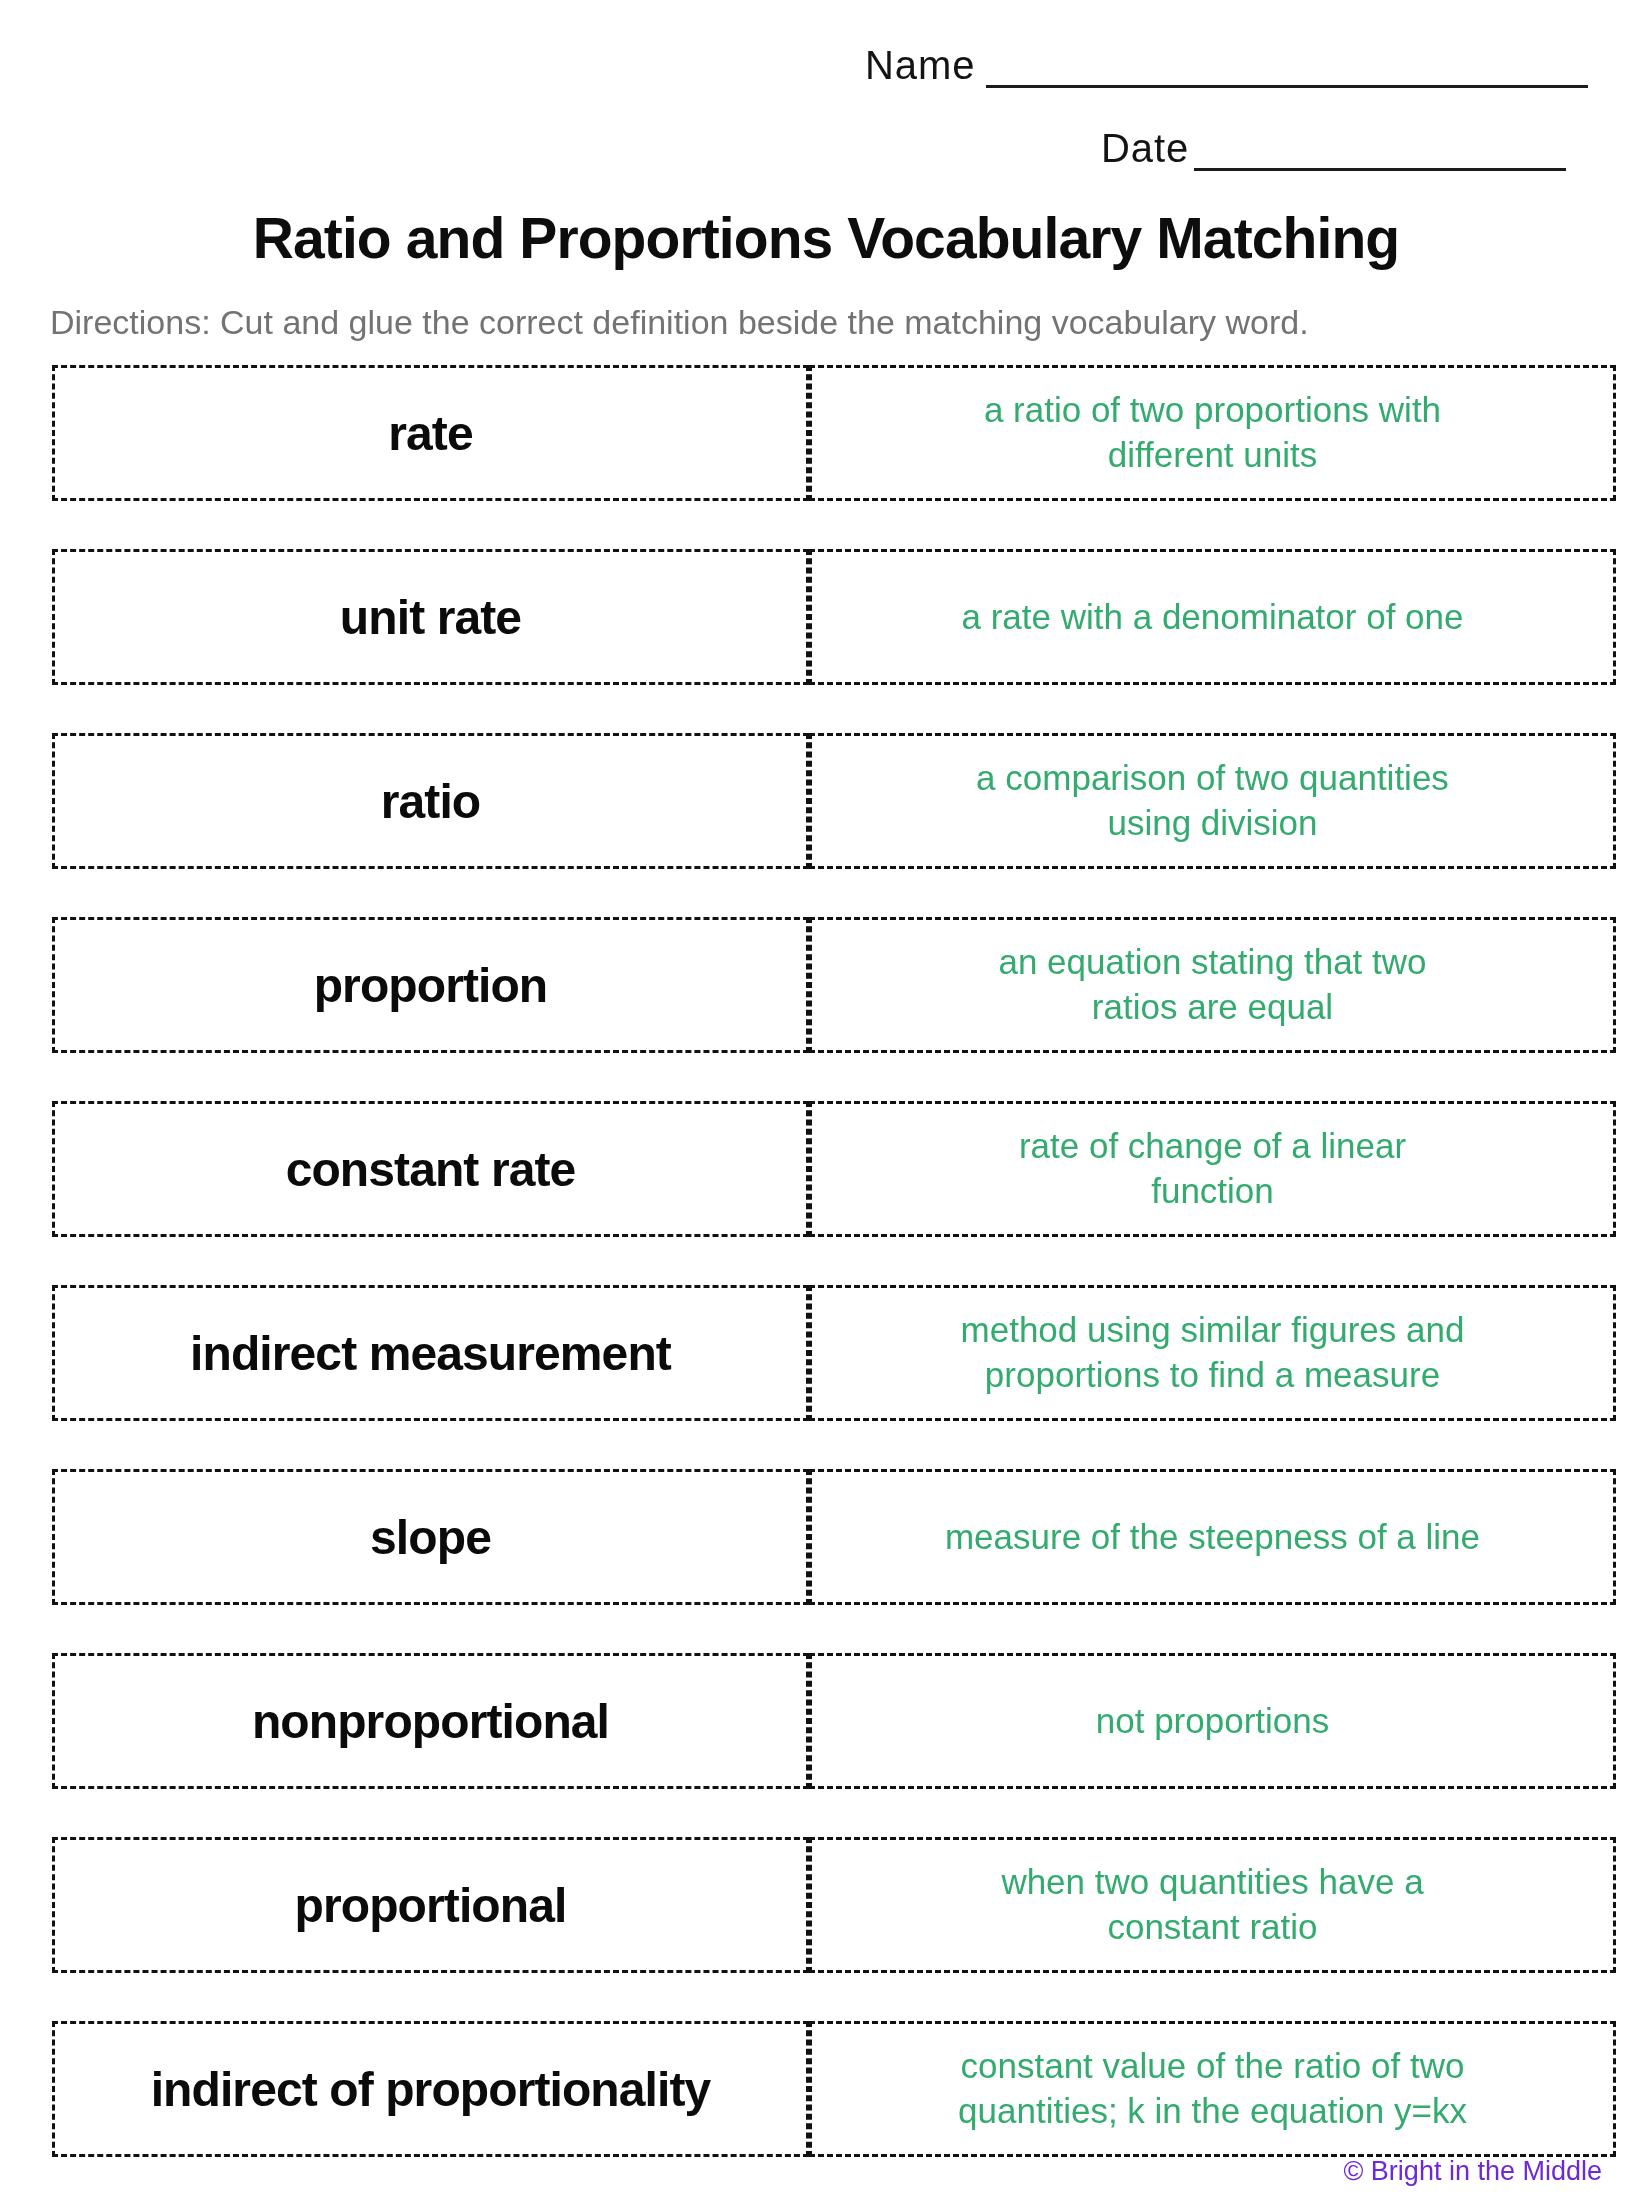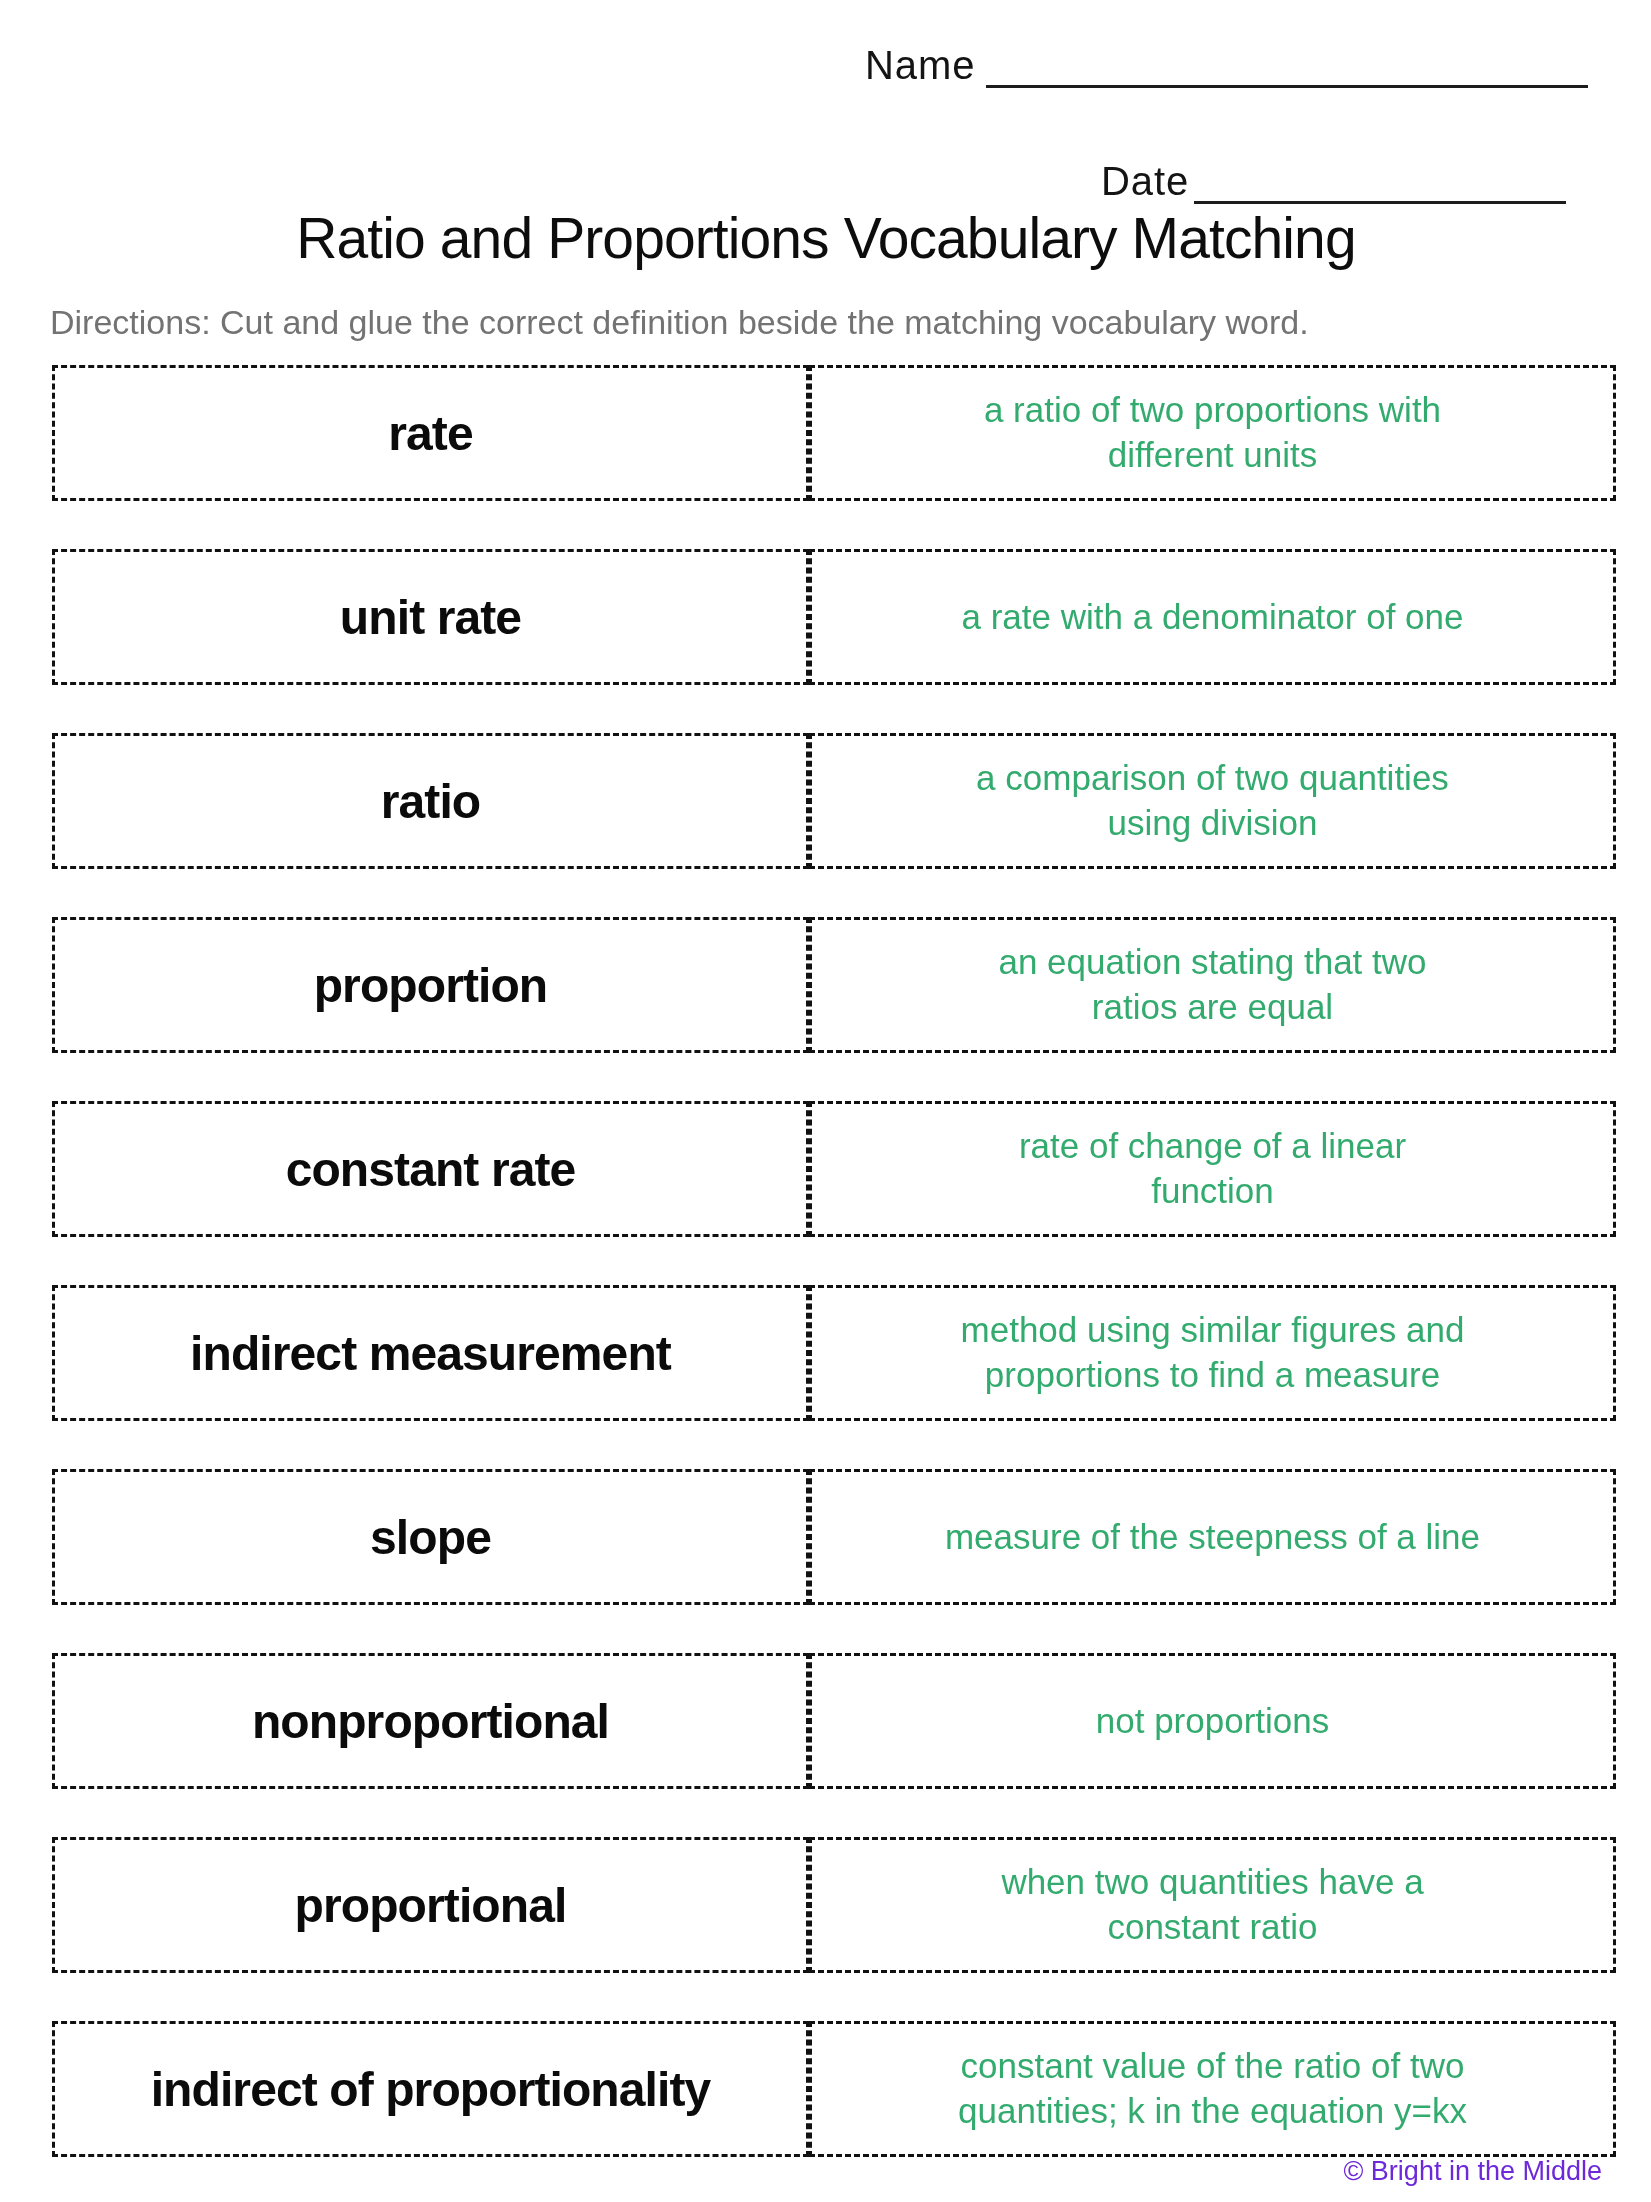--- a/index.html
+++ b/index.html
@@ -23,40 +23,39 @@
     letter-spacing: 0.9px;
     white-space: nowrap;
   }
   .date-block {
     position: absolute;
     left: 1101px;
     top: 126px;
     font-size: 40px;
     letter-spacing: 0.9px;
     white-space: nowrap;
-    margin-top: 33px;
   }
   .write-line {
     display: inline-block;
     border-bottom: 3.4px solid #1c1c1c;
     height: 40px;
     vertical-align: bottom;
   }
   .name-line { width: 602px; margin-left: 10.3px; }
   .date-line { width: 372px; margin-left: 5.2px; }
 
   
   .title {
     position: absolute;
     left: 0;
     top: 205px;
     width: 100%;
     text-align: center;
     font-size: 57px;
-    font-weight: normal;
+    font-weight: bold;
     letter-spacing: -0.9px;
     color: #0d0d0d;
   }
   .directions {
     position: absolute;
     left: 50px;
     top: 303px;
     width: 1566px;
     font-size: 34px;
     letter-spacing: 0px;

